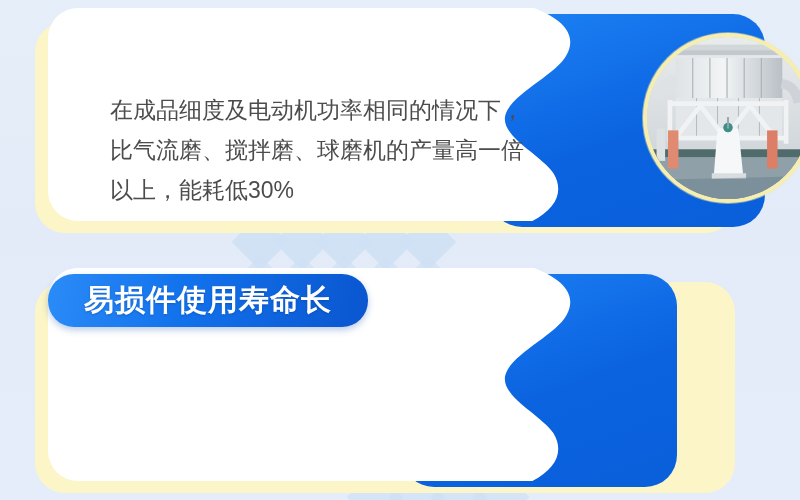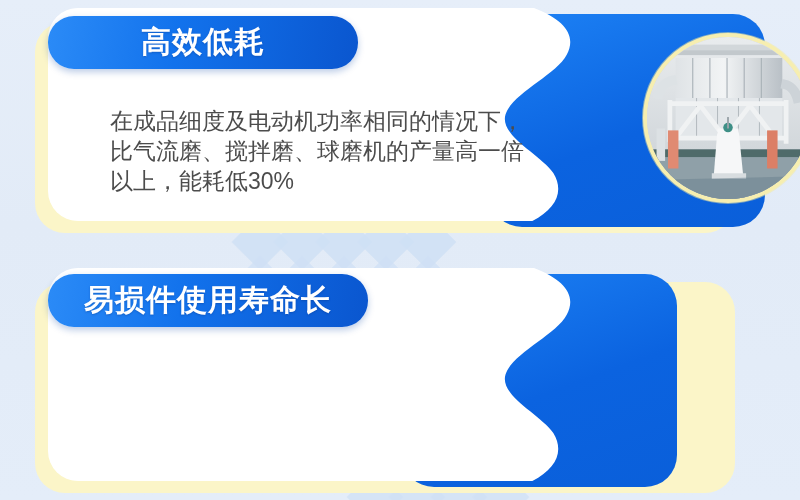--- a/index.html
+++ b/index.html
@@ -131,24 +131,23 @@
   #badge-1 .badge-text { font-size: 30px; }
   #badge-2 .badge-text { font-size: 30px; }
 
   
   .card-body {
     position: absolute;
     left: 75px;
     width: 430px;
     color: #4c4c4c;
     font-size: 23px;
-    line-height: 30px;
+    line-height: 40px;
     letter-spacing: 0px;
     z-index: 7;
-    margin-top: 16px;
   }
   #body-1 { top: 82px; }
 
   
   .photo-ring {
     position: absolute;
     width: 170px;
     height: 170px;
     border-radius: 50%;
     border: 4px solid #f6eeb0;
@@ -187,23 +186,20 @@
   <div class="feature-card" id="card-1">
 
     <div class="card-backing"></div>
 
     <div class="card-media"></div>
 
     <div class="card-sheet">
       <div class="card-sheet-inner"></div>
     </div>
 
-    <div class="card-badge" id="badge-1">
-      <span class="badge-text">高效低耗</span>
-    </div>
 
     <div class="photo-ring" id="photo-1">
       <div class="photo-art">
         <svg viewBox="0 0 170 170" preserveAspectRatio="xMidYMid slice">
           <defs>
             <linearGradient id="wall1" x1="0" y1="0" x2="0" y2="1">
               <stop offset="0%" stop-color="#e9ecee"></stop>
               <stop offset="100%" stop-color="#c8ced3"></stop>
             </linearGradient>
             <linearGradient id="hopper1" x1="0" y1="0" x2="1" y2="0">

